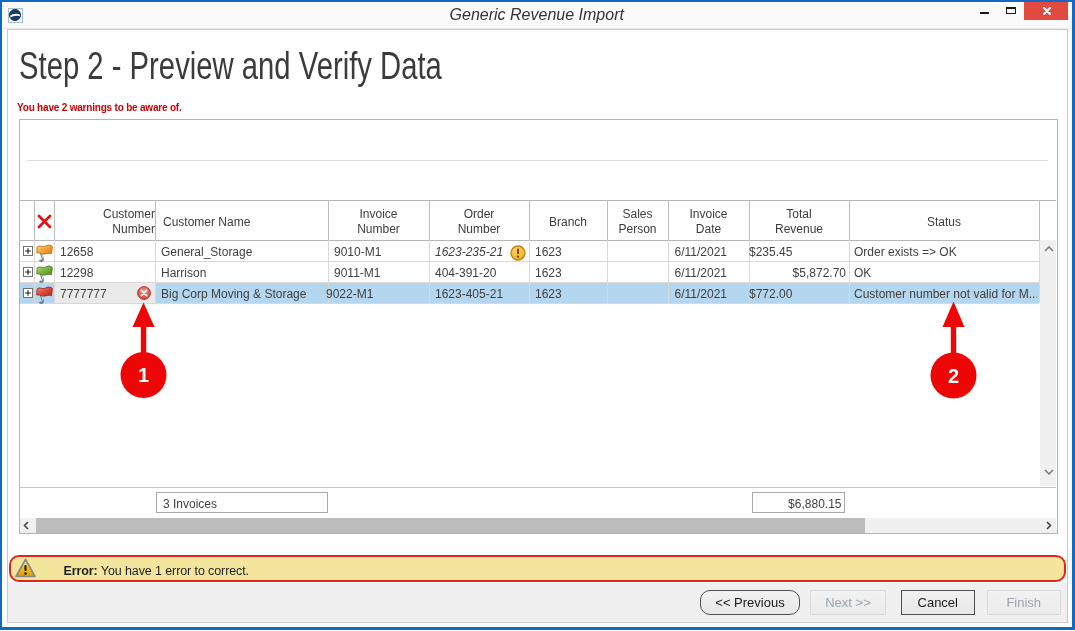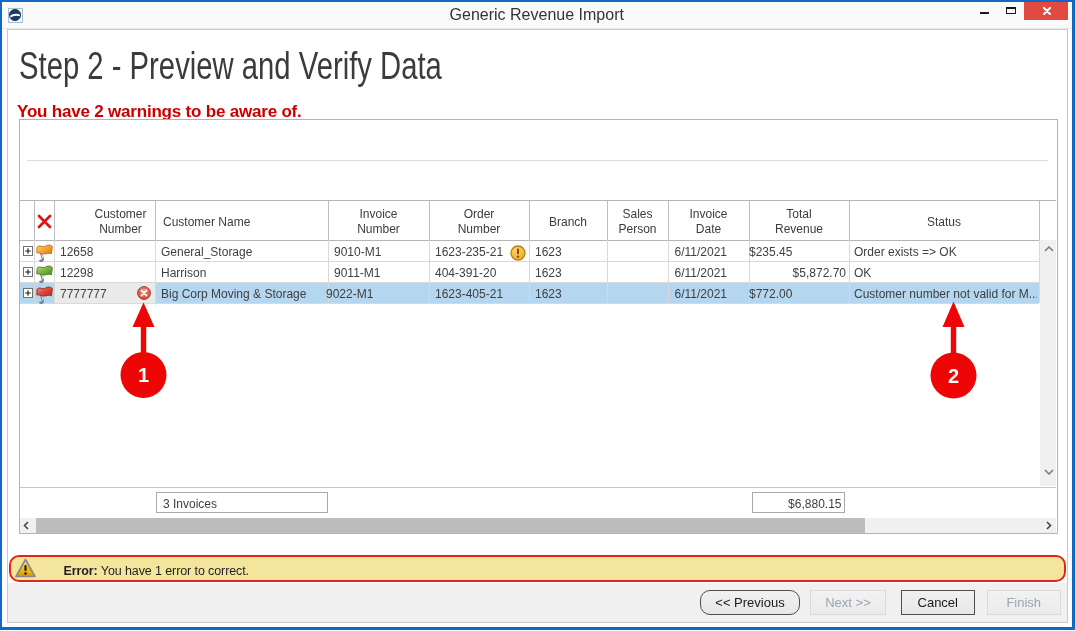--- a/index.html
+++ b/index.html
@@ -19,40 +19,40 @@
 </head>
 <body>
 <div id="win">
 
   <div class="bluebar" style="left:0;top:0;width:1075px;height:2px;"></div>
   <div class="bluebar" style="left:0;top:0;width:2px;height:630px;"></div>
   <div class="bluebar" style="left:1071.5px;top:0;width:3px;height:630px;"></div>
   <div class="bluebar" style="left:0;top:626.5px;width:1074.5px;height:3px;"></div>
 
   <div class="abs" style="left:2px;top:2px;width:1069.5px;height:26px;background:#fafafa;border-bottom:1px solid #e9e9e9;"></div>
-  <div class="abs" style="left:2px;top:2px;width:1069.5px;height:26px;text-align:center;font-size:16px;color:#333;line-height:26px;">Generic Revenue Import</div>
+  <div class="abs" style="left:2px;top:2px;width:1069.5px;height:26px;text-align:center;font-size:16px;color:#333;line-height:26px;font-style:italic;">Generic Revenue Import</div>
 
   <div class="abs" style="left:7.5px;top:7.5px;width:13px;height:13px;border:1px solid #a9bfd2;background:#f4f8fb;"></div>
   <svg class="abs" style="left:8.5px;top:8.5px;" width="12" height="12" viewBox="0 0 12 12">
     <circle cx="6" cy="6" r="5.7" fill="#1d3a66"></circle>
     <path d="M0.7 7.1 C3 4.4 8.3 3.9 11.3 5.7 L10.9 7.3 C7.9 6.1 3.7 6.7 1.3 8.9 Z" fill="#ffffff"></path>
     <circle cx="6" cy="6" r="5.5" fill="none" stroke="#1d3a66" stroke-width="1"></circle>
   </svg>
 
   <div class="abs" style="left:979.5px;top:11.5px;width:9.5px;height:2px;background:#1a1a1a;"></div>
   <div class="abs" style="left:1005.5px;top:6.5px;width:8.5px;height:4.5px;border:1px solid #1a1a1a;border-top:2.5px solid #1a1a1a;"></div>
   <div class="abs" style="left:1024px;top:1.5px;width:44px;height:18px;background:#e14a41;"></div>
   <svg class="abs" style="left:1042.8px;top:6.6px;" width="8" height="8" viewBox="0 0 8 8">
     <path d="M1 1 L7 7 M7 1 L1 7" stroke="#ffffff" stroke-width="2.2" stroke-linecap="round"></path>
   </svg>
 
   <div class="abs" style="left:7px;top:28.5px;width:1059px;height:592px;border:1px solid #c9c9c9;background:#fff;"></div>
 
   <div class="abs" style="left:18.5px;top:44.5px;font-size:38px;color:#3b3b3b;white-space:nowrap;transform:scaleX(0.77);transform-origin:0 0;">Step 2 - Preview and Verify Data</div>
-  <div class="abs" style="left:17px;top:102px;font-size:17px;font-weight:bold;color:#cc0000;white-space:nowrap;letter-spacing:-0.2px;">You have 2 warnings to be aware of.</div>
+  <div class="abs" style="left:17px;top:102px;font-size:10px;font-weight:bold;color:#cc0000;white-space:nowrap;letter-spacing:-0.2px;">You have 2 warnings to be aware of.</div>
 
   <div class="abs" style="left:19px;top:119px;width:1036.5px;height:413px;border:1px solid #b3b3b3;background:#fff;"></div>
 
   <div class="hline" style="left:26.5px;top:160px;width:1021px;background:#dcdcdc;"></div>
 
   <div class="hline" style="left:20px;top:200px;width:1036px;background:#b5b5b5;"></div>
   <div class="hline" style="left:20px;top:239.5px;width:1036px;background:#b5b5b5;"></div>
   <div class="vline" style="left:34px;top:201px;height:38.5px;background:#bdbdbd;"></div>
   <div class="vline" style="left:54px;top:201px;height:38.5px;background:#bdbdbd;"></div>
   <div class="vline" style="left:155px;top:201px;height:38.5px;background:#bdbdbd;"></div>
@@ -60,21 +60,21 @@
   <div class="vline" style="left:429px;top:201px;height:38.5px;background:#bdbdbd;"></div>
   <div class="vline" style="left:529px;top:201px;height:38.5px;background:#bdbdbd;"></div>
   <div class="vline" style="left:607px;top:201px;height:38.5px;background:#bdbdbd;"></div>
   <div class="vline" style="left:668px;top:201px;height:38.5px;background:#bdbdbd;"></div>
   <div class="vline" style="left:749px;top:201px;height:38.5px;background:#bdbdbd;"></div>
   <div class="vline" style="left:849px;top:201px;height:38.5px;background:#bdbdbd;"></div>
   <div class="vline" style="left:1039px;top:201px;height:38.5px;background:#bdbdbd;"></div>
   <svg class="abs" style="left:37px;top:214px;" width="15" height="15" viewBox="0 0 15 15">
     <path d="M2 2 L13 13 M13 2 L2 13" stroke="#e01212" stroke-width="2.8" stroke-linecap="round"></path>
   </svg>
-  <div class="hdr" style="left:71px;top:207px;width:99px;">Customer<br>Number</div>
+  <div class="hdr" style="left:56px;top:207px;width:99px;text-align:right;">Customer<br>Number</div>
   <div class="hdr" style="left:163px;top:215px;width:200px;text-align:left;">Customer Name</div>
   <div class="hdr" style="left:329px;top:207px;width:99px;">Invoice<br>Number</div>
   <div class="hdr" style="left:430px;top:207px;width:98px;">Order<br>Number</div>
   <div class="hdr" style="left:530px;top:215px;width:76px;">Branch</div>
   <div class="hdr" style="left:608px;top:207px;width:59px;">Sales<br>Person</div>
   <div class="hdr" style="left:669px;top:207px;width:79px;">Invoice<br>Date</div>
   <div class="hdr" style="left:850px;top:215px;width:188px;">Status</div>
   <div class="hdr" style="left:750px;top:207px;width:98px;">Total<br>Revenue</div>
 
   <div class="abs" style="left:20px;top:282px;width:1019px;height:20.5px;background:#b4d6ee;"></div>
@@ -142,21 +142,21 @@
     </linearGradient>
       </defs>
     <path d="M5 9.8 L6.8 15.6 C7.3 17.4 5.6 18.6 4.3 17.6" stroke="#6f8296" stroke-width="2.2" fill="none" stroke-linecap="round"></path>
     <path d="M5.6 10.2 L7 15.4" stroke="#e8eef4" stroke-width="0.9" fill="none"></path>
     <path d="M1 4.2 C3.5 1.2 6.5 5 9.5 3 C12 1.4 14.8 1.8 16.4 3.6 L15.4 10.8 C13 9.2 10.5 11.2 7.5 11.1 C4.8 11 2.5 9.3 0.8 10 Z" fill="url(#fr)" stroke="#962015" stroke-width="0.8" stroke-linejoin="round"></path>
   </svg>
 
   <div class="cell" style="left:60px;top:245px;">12658</div>
   <div class="cell" style="left:161px;top:245px;">General_Storage</div>
   <div class="cell" style="left:334px;top:245px;">9010-M1</div>
-  <div class="cell" style="left:435px;top:245px;">1623-235-21</div>
+  <div class="cell" style="left:435px;top:245px;font-style:italic;">1623-235-21</div>
   <svg class="abs" style="left:510px;top:244.5px;" width="16" height="16" viewBox="0 0 16 16">
     <defs>
         <radialGradient id="coin" cx="0.4" cy="0.3" r="0.9">
       <stop offset="0" stop-color="#fbd36e"></stop>
           <stop offset="0.55" stop-color="#f6b93a"></stop>
           <stop offset="1" stop-color="#e09a12"></stop>
     </radialGradient>
       </defs>
     <circle cx="8" cy="8" r="7" fill="url(#coin)" stroke="#bf7f10" stroke-width="1.3"></circle>
     <rect x="7" y="3.6" width="2" height="5.6" rx="0.9" fill="#7a4c0e"></rect>

